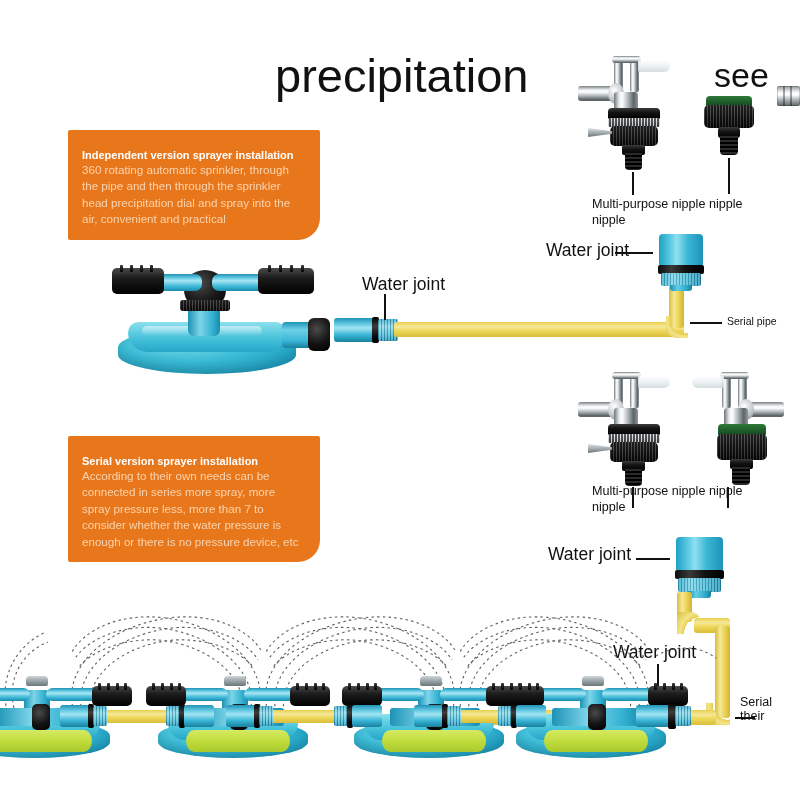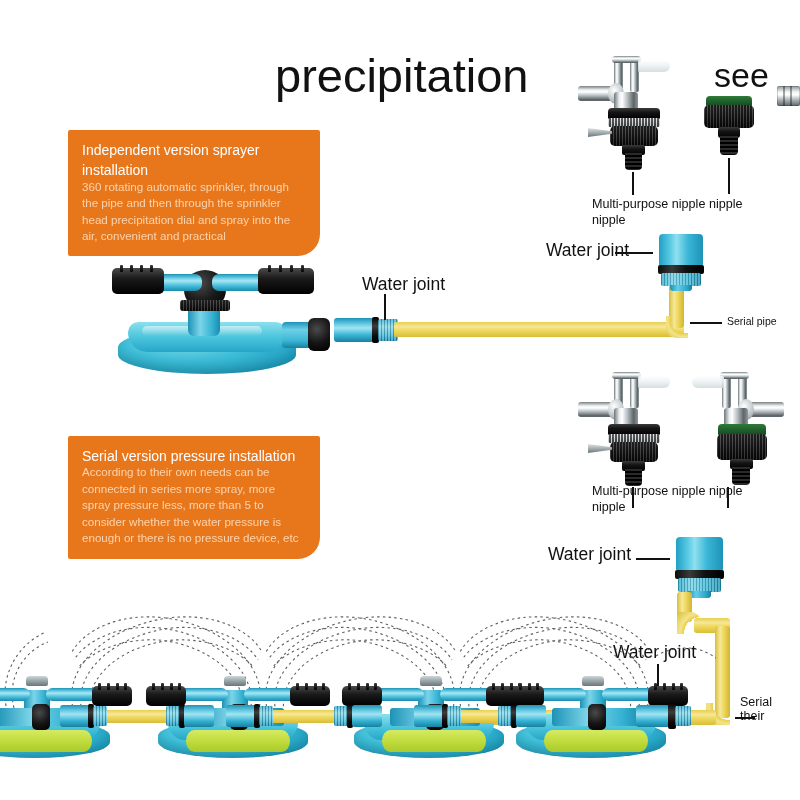--- a/index.html
+++ b/index.html
@@ -27,24 +27,24 @@
   .callout{
     width:252px;
     background:#e8771c;
     border-radius:2px 2px 22px 2px;
     padding:10px 14px 12px 14px;
     box-sizing:border-box;
     box-shadow:0 0 0 0 rgba(0,0,0,0);
   }
   .callout .head{
     color:#ffffff;
-    font-size:14px;
+    font-size:11px;
     line-height:1.45;
-    font-weight:400;
-    margin:0 0 0 0;
+    font-weight:700;
+    margin:8px 0 0 0;
   }
   .callout .body{
     color:#fbd3ae;
     font-size:11.6px;
     line-height:1.42;
     margin-top:-2px;
   }
   #callout-independent{left:68px;top:130px;}
   #callout-serial{left:68px;top:436px;}
 
@@ -327,22 +327,22 @@
     <div class="abs adapter" style="left:14px;top:52px;width:58px;height:62px;">
       <div class="abs greentop" style="left:4px;top:0px;width:48px;height:11px;"></div>
       <div class="abs blkround" style="left:3px;top:10px;width:50px;height:26px;border-radius:5px;"></div>
       <div class="abs blk" style="left:16px;top:35px;width:23px;height:10px;border-radius:2px;"></div>
       <div class="abs thread" style="left:18px;top:43px;width:18px;height:18px;"></div>
     </div>
   </div>
   <div class="abs leader-line lv" style="left:727px;top:487px;height:21px;"></div>
 
   <div class="abs callout" id="callout-serial">
-    <div class="head">Serial version pressure installation</div>
-    <div class="body">According to their own needs can be connected in series more spray, more spray pressure less, more than 5 to consider whether the water pressure is enough or there is no pressure device, etc</div>
+    <div class="head">Serial version sprayer installation</div>
+    <div class="body">According to their own needs can be connected in series more spray, more spray pressure less, more than 7 to consider whether the water pressure is enough or there is no pressure device, etc</div>
   </div>
 
   <div class="abs joint" style="left:673px;top:537px;width:54px;height:60px;">
     <div class="abs cap" style="left:3px;top:0px;width:47px;height:34px;"></div>
     <div class="abs ring-dark" style="left:2px;top:33px;width:49px;height:9px;"></div>
     <div class="abs collar" style="left:5px;top:41px;width:43px;height:14px;"></div>
     <div class="abs neck" style="left:15px;top:54px;width:23px;height:7px;"></div>
   </div>
   <div class="abs leader-line lh" style="left:636px;top:558px;width:34px;"></div>
   <div class="abs leader-text" style="left:548px;top:544px;">Water joint</div>

